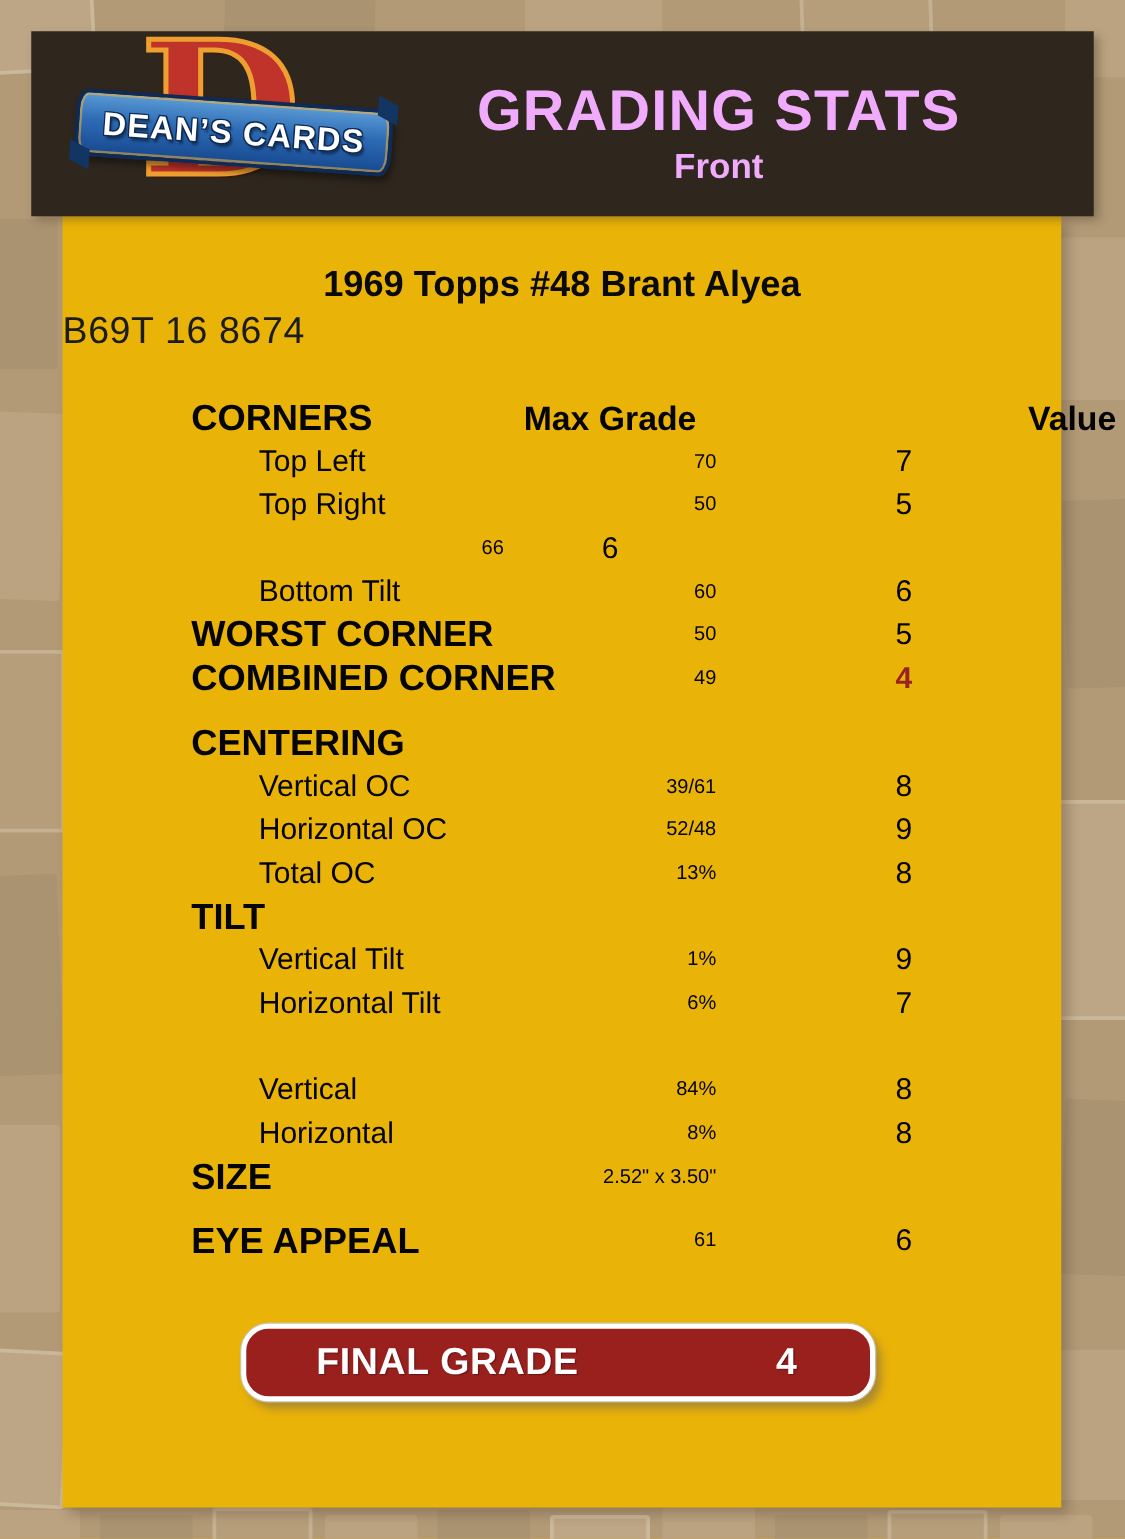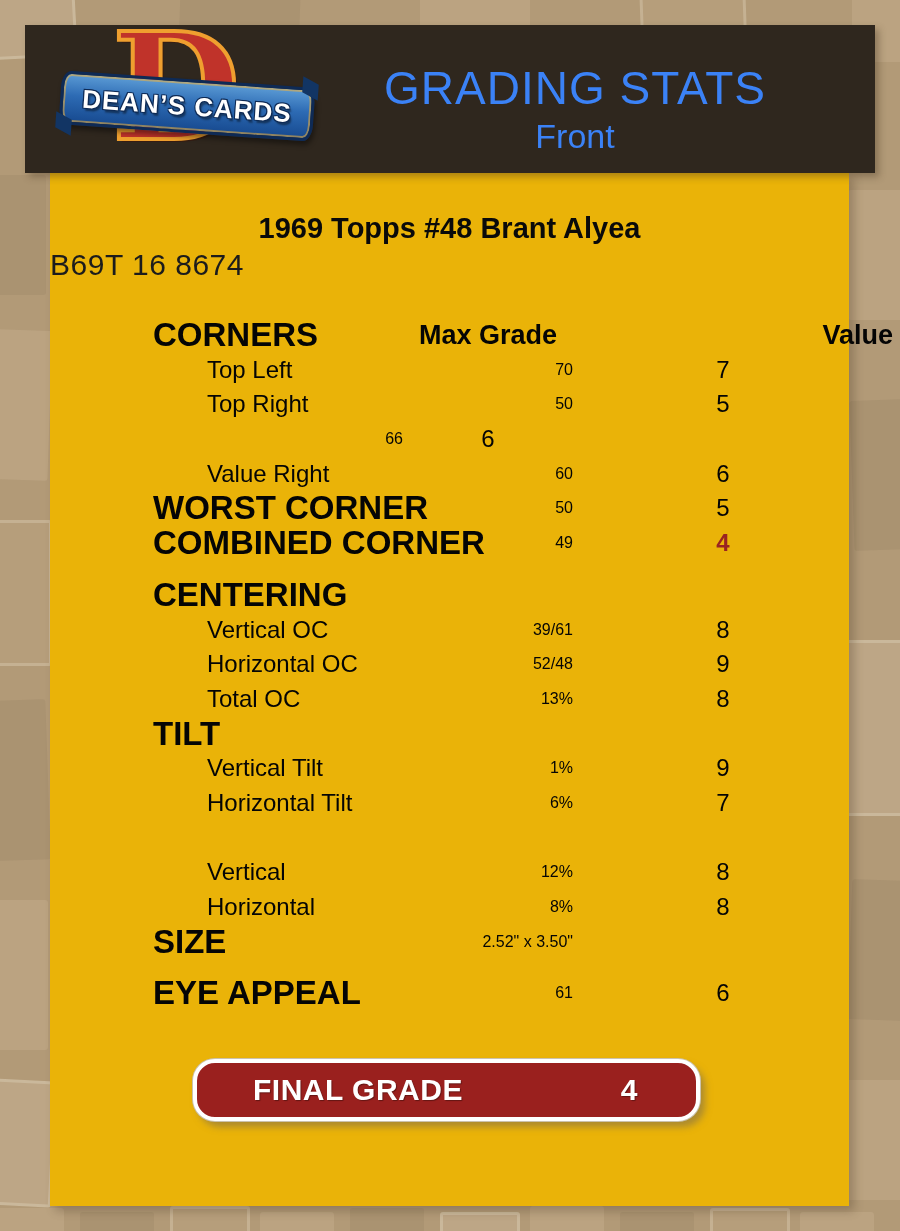--- a/index.html
+++ b/index.html
@@ -42,23 +42,23 @@
     content:"";position:absolute;width:16px;height:16px;background:#123564;
     z-index:-1;
   }
   .banner:before{left:-6px;bottom:-10px;transform:skewY(25deg);}
   .banner:after{right:-6px;top:-10px;transform:skewY(25deg);}
   .banner-text{
     color:#fff;font-weight:bold;font-size:26px;letter-spacing:1px;white-space:nowrap;
     text-shadow:-1px -1px 0 #0e2a55,1px -1px 0 #0e2a55,-1px 1px 0 #0e2a55,
                  1px 1px 0 #0e2a55,2px 3px 2px rgba(0,0,0,.45);
   }
-  .titles{position:absolute;left:250px;right:0;top:0;text-align:center;color:#3b82f6;}
+  .titles{position:absolute;left:250px;right:0;top:0;text-align:center;color:#f0abfc;font-weight:bold;}
   .main-title{margin-top:38px;font-size:46px;letter-spacing:1px;line-height:1.1;}
-  .sub-title{margin-top:4px;font-size:34px;line-height:1.1;}
+  .sub-title{margin-top:4px;font-size:28px;line-height:1.1;}
 
   
   .panel{
     position:absolute;left:50px;top:173px;width:799px;height:1033px;
     background:#eab308;z-index:1;
     box-shadow:5px 5px 9px rgba(80,62,38,.33);
   }
   .card-title{
     position:absolute;top:41px;left:0;width:100%;text-align:center;
     font-size:29px;font-weight:bold;color:#0a0a0a;line-height:1;
@@ -69,21 +69,21 @@
   }
 
   
   .gtable{position:absolute;top:145px;left:103px;width:720px;}
   .trow{display:grid;grid-template-columns:250px 170px 300px;height:34.7px;}
   .tgap{height:17px;}
   .cell{line-height:34.7px;white-space:nowrap;color:#050505;}
   .lab{font-size:24px;padding-left:54px;}
   .val{font-size:16px;text-align:right;}
   .max{font-size:24px;text-align:center;}
-  .sec .lab{font-size:33px;font-weight:bold;padding-left:0;}
+  .sec .lab{font-size:29px;font-weight:bold;padding-left:0;}
   .hdr .val,.hdr .max{font-size:27px;font-weight:bold;}
   .hdr .val{position:relative;left:20px;}
   .red{color:#992322;font-weight:bold;}
 
   
   .final-grade{
     position:absolute;top:886px;left:143px;width:507px;height:62px;
     box-sizing:border-box;background:#9a201e;
     border:4px solid #ffffff;border-radius:22px;
     box-shadow:0 0 0 1px #cbc2ad,5px 6px 7px rgba(120,105,80,.55);
@@ -161,21 +161,21 @@
     <div class="trow">
       <div class="cell lab">Top Right</div>
       <div class="cell val">50</div>
       <div class="cell max">5</div>
     </div>
     <div class="trow">
       <div class="cell val">66</div>
       <div class="cell max">6</div>
     </div>
     <div class="trow">
-      <div class="cell lab">Value Right</div>
+      <div class="cell lab">Bottom Tilt</div>
       <div class="cell val">60</div>
       <div class="cell max">6</div>
     </div>
     <div class="trow sec">
       <div class="cell lab">WORST CORNER</div>
       <div class="cell val">50</div>
       <div class="cell max">5</div>
     </div>
     <div class="trow sec">
       <div class="cell lab">COMBINED CORNER</div>
@@ -219,21 +219,21 @@
       <div class="cell lab">Horizontal Tilt</div>
       <div class="cell val">6%</div>
       <div class="cell max">7</div>
     </div>
     <div class="trow sec">
       <div class="cell val"></div>
       <div class="cell max"></div>
     </div>
     <div class="trow">
       <div class="cell lab">Vertical</div>
-      <div class="cell val">12%</div>
+      <div class="cell val">84%</div>
       <div class="cell max">8</div>
     </div>
     <div class="trow">
       <div class="cell lab">Horizontal</div>
       <div class="cell val">8%</div>
       <div class="cell max">8</div>
     </div>
     <div class="trow sec">
       <div class="cell lab">SIZE</div>
       <div class="cell val">2.52" x 3.50"</div>

